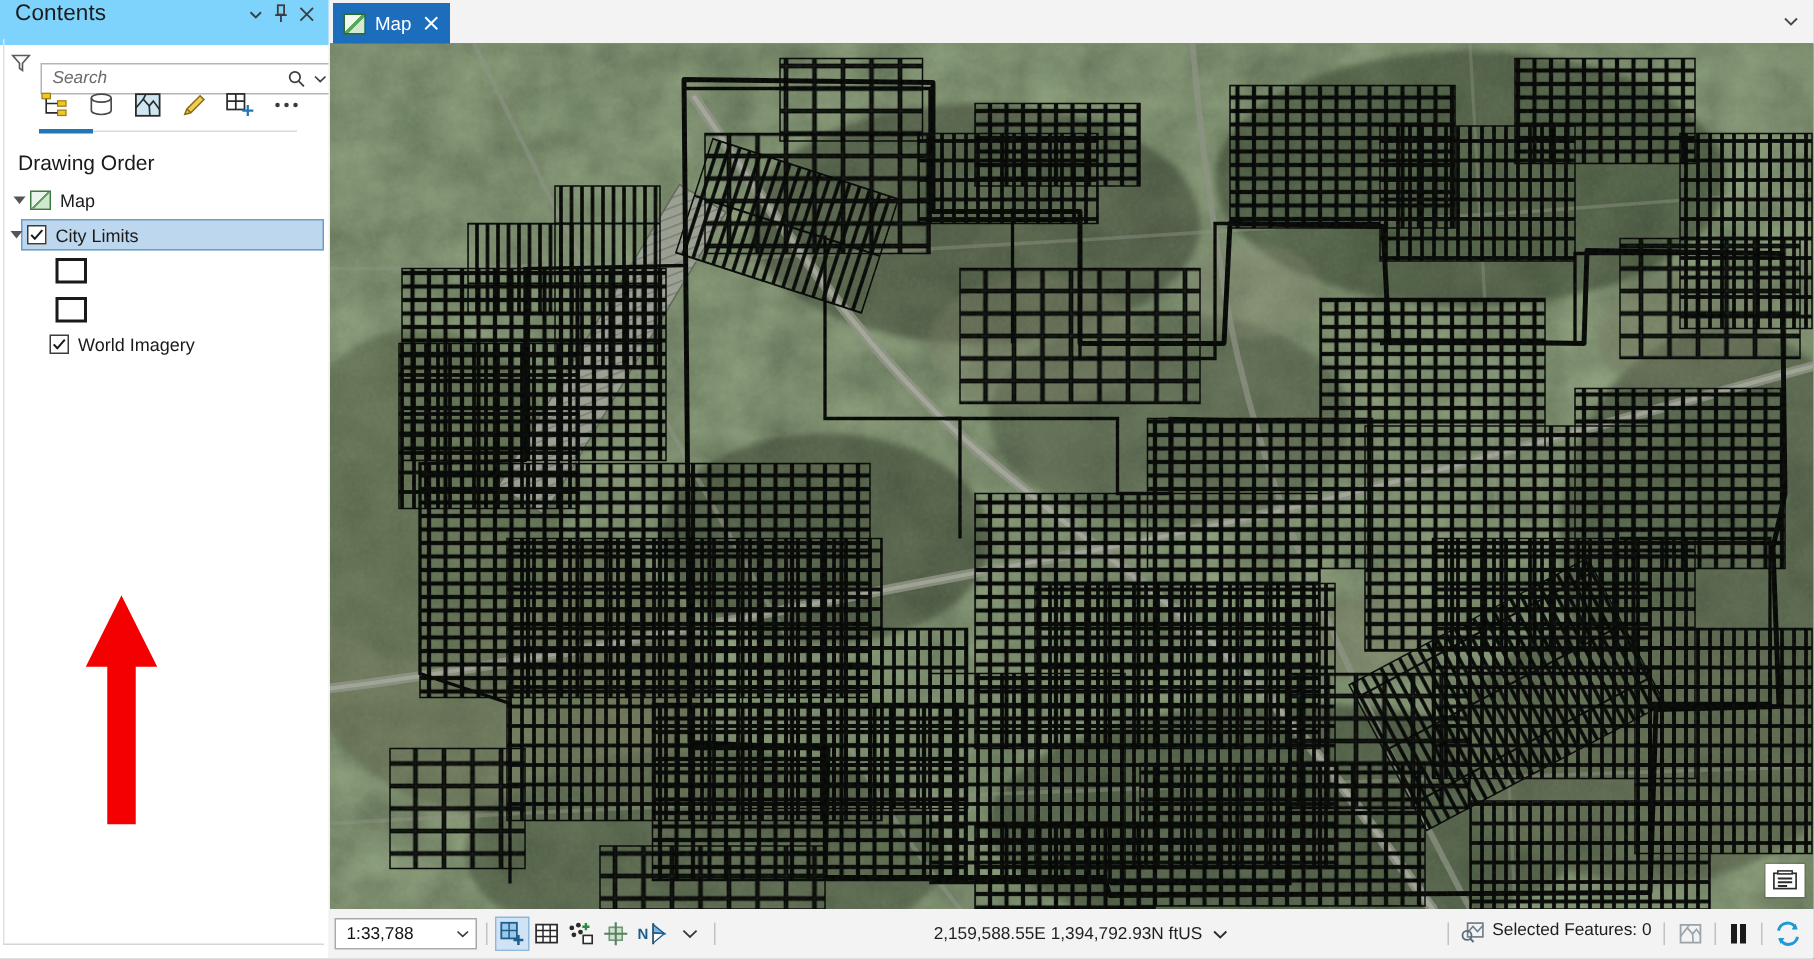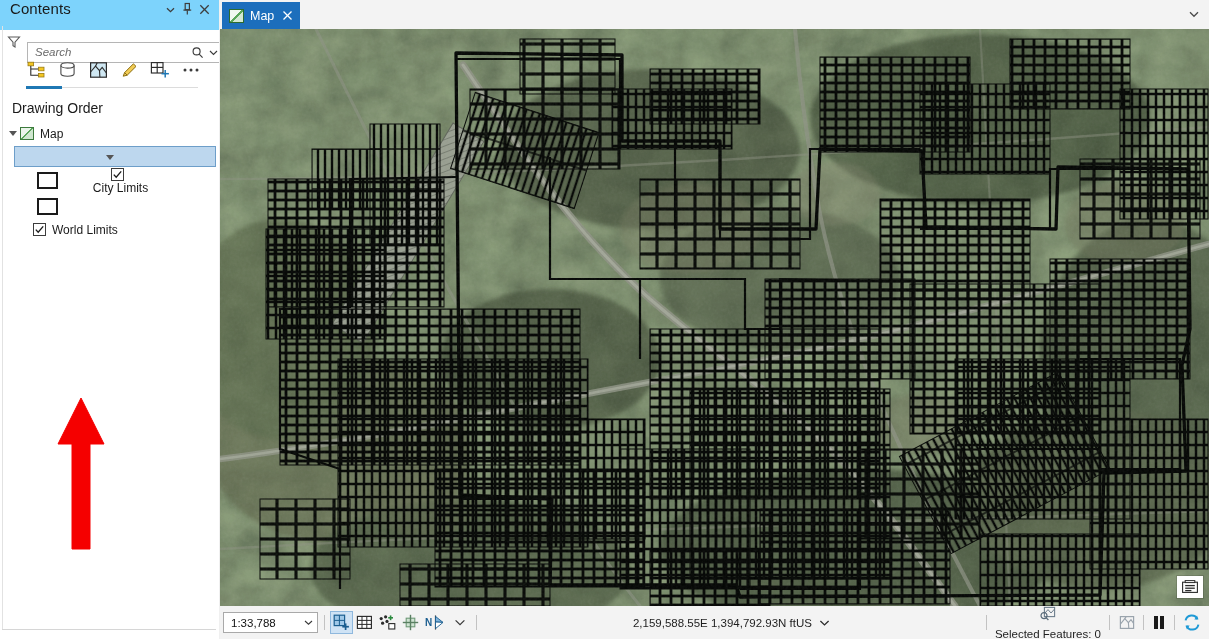--- a/index.html
+++ b/index.html
@@ -275,21 +275,21 @@
   }
   .nav-ico.active { background: #cfe3f5; outline: 1px solid #8fb8dd; }
   #coords-wrap {
     flex: 1 1 auto;
     display:flex; align-items:center; justify-content:center;
     gap: 7px;
   }
   #coords { white-space: nowrap; font-size: 11.5px; }
   #coords-caret { display:flex;align-items:center;cursor:pointer; }
   #status-right { display:flex; align-items:center; flex:0 0 auto; gap:0; }
-  #sel-feat { display:flex; align-items:center; gap:5px; white-space: nowrap; padding: 0 2px; flex-direction: column; }
+  #sel-feat { display:flex; align-items:flex-start; gap:5px; white-space: nowrap; padding: 0 2px; }
   #pause-btn { display:flex; gap:2px; padding: 0 4px; cursor:pointer; }
   #pause-btn i { display:block; width:4px; height:13px; background:#1a1a1a; }
   #refresh-btn { width: 22px; height:21px; display:flex;align-items:center;justify-content:center; cursor:pointer; }
 </style>
 </head>
 <body>
 
 <div id="app">
 
   <div id="contents-pane">
@@ -394,21 +394,21 @@
     <div id="layer-tree">
 
       <div class="tree-row" style="padding-left:6px;">
         <span class="expander">
             <span class="tri"></span>
           </span>
         <span class="map-node-icon"></span>
         <span class="row-label">Map</span>
       </div>
 
-      <div class="tree-row selected" style="margin-left:14px; margin-right:4px; padding-left:5px; margin-top:2px;flex-direction:column;">
+      <div class="tree-row selected" style="margin-left:14px; margin-right:4px; padding-left:5px; margin-top:2px;">
         <span class="expander" style="margin-left:-16px;">
             <span class="tri"></span>
           </span>
         <span class="chk">
           <svg width="11" height="11" viewBox="0 0 11 11">
               <path d="M1.8 5.6 L4.2 8.2 L9.2 2.4" fill="none" stroke="#1a1a1a" stroke-width="1.35"></path>
             </svg>
         </span>
         <span class="row-label">City Limits</span>
       </div>
@@ -419,21 +419,21 @@
       <div class="swatch-row" style="padding-left:37px;">
         <span class="swatch"></span>
       </div>
 
       <div class="tree-row" style="padding-left:33px;">
         <span class="chk">
           <svg width="11" height="11" viewBox="0 0 11 11">
               <path d="M1.8 5.6 L4.2 8.2 L9.2 2.4" fill="none" stroke="#1a1a1a" stroke-width="1.35"></path>
             </svg>
         </span>
-        <span class="row-label">World Limits</span>
+        <span class="row-label">World Imagery</span>
       </div>
 
       <svg id="red-arrow" viewBox="0 0 50 155">
         <polygon points="25,2 48,48 34,48 34,153 16,153 16,48 2,48" fill="#f50000" stroke="#f50000" stroke-width="1"></polygon>
       </svg>
     </div>
 
     <div id="contents-left-edge"></div>
     <div id="contents-bottom-edge"></div>
   </div>

